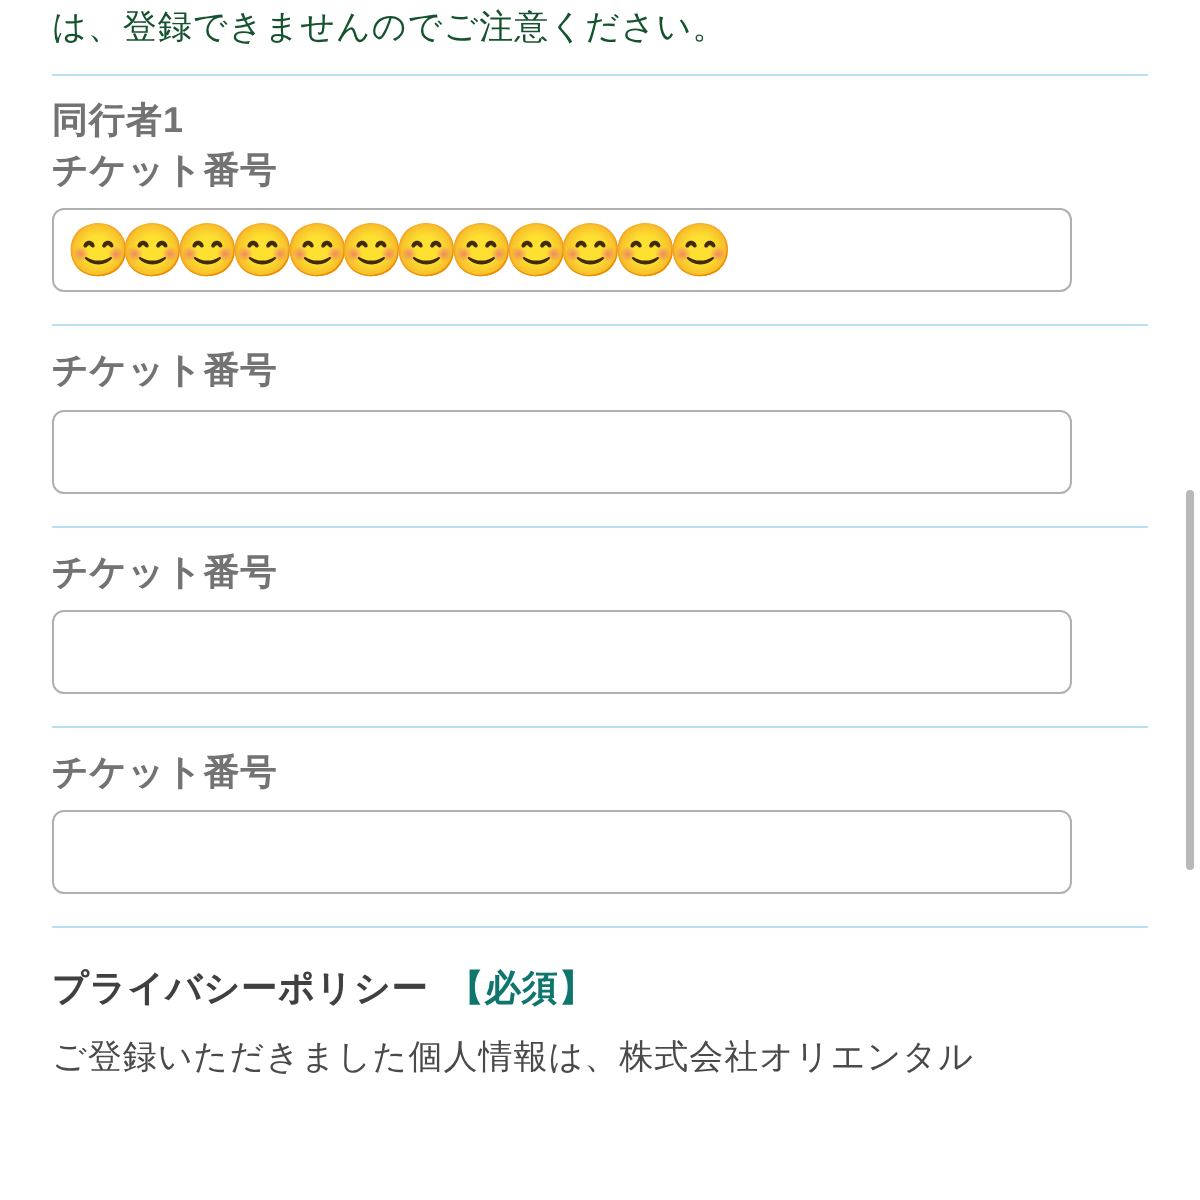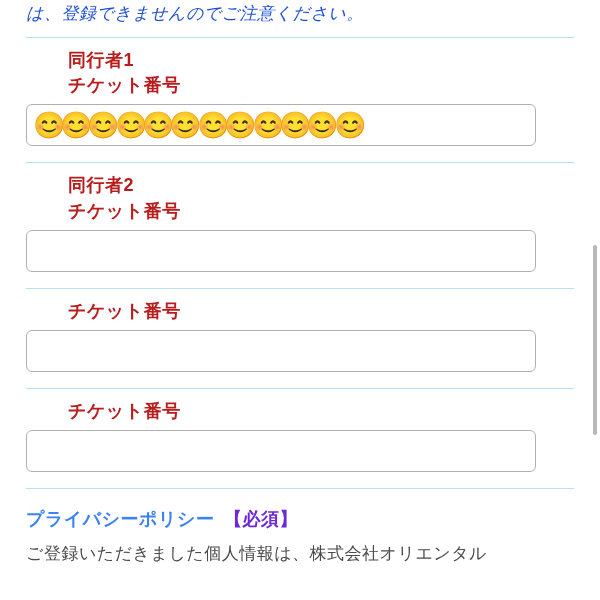--- a/index.html
+++ b/index.html
@@ -12,37 +12,35 @@
     color: #333;
     overflow: hidden;
     position: relative;
   }
   .page {
     padding: 0 26px 0 26px;
     box-sizing: border-box;
   }
   .top-note {
     font-size: 17px;
-    color: #1d4ed8;
+    color: #14532d;
     letter-spacing: 0.5px;
     padding: 2px 0 12px 0;
-    font-style: italic;
   }
   .section {
     border-top: 1px solid #b9dff3;
     padding: 10px 0 16px 0;
   }
   .section-label {
     display: block;
-    color: #b91c1c;
+    color: #737373;
     font-weight: 700;
     font-size: 18px;
     letter-spacing: 0.5px;
     line-height: 1.4;
-    margin-left: 42px;
   }
   .input-wrap {
     margin-top: 6px;
   }
   .text-input {
     width: 510px;
     max-width: 100%;
     height: 42px;
     border: 1px solid #b0b0b0;
     border-radius: 6px;
@@ -62,24 +60,24 @@
   .policy-block {
     border-top: 1px solid #b9dff3;
     padding-top: 18px;
   }
   .policy-title {
     font-size: 18px;
     font-weight: 700;
     letter-spacing: 0.5px;
   }
   .policy-title .main {
-    color: #3b82f6;
+    color: #404040;
   }
   .policy-title .req {
-    color: #6d28d9;
+    color: #0f766e;
     margin-left: 4px;
   }
   .policy-body {
     margin-top: 10px;
     font-size: 17px;
     color: #4a4a4a;
     letter-spacing: 0.5px;
     line-height: 1.5;
   }
   
@@ -102,21 +100,20 @@
 
   <div class="section">
     <span class="section-label">同行者1</span>
     <span class="section-label">チケット番号</span>
     <div class="input-wrap">
       <input type="text" class="text-input emoji" value="😊😊😊😊😊😊😊😊😊😊😊😊" style="">
     </div>
   </div>
 
   <div class="section">
-    <span class="section-label">同行者2</span>
     <span class="section-label">チケット番号</span>
     <div class="input-wrap">
       <input type="text" class="text-input" value="" style="">
     </div>
   </div>
 
   <div class="section">
     <span class="section-label">チケット番号</span>
     <div class="input-wrap">
       <input type="text" class="text-input" value="" style="">

